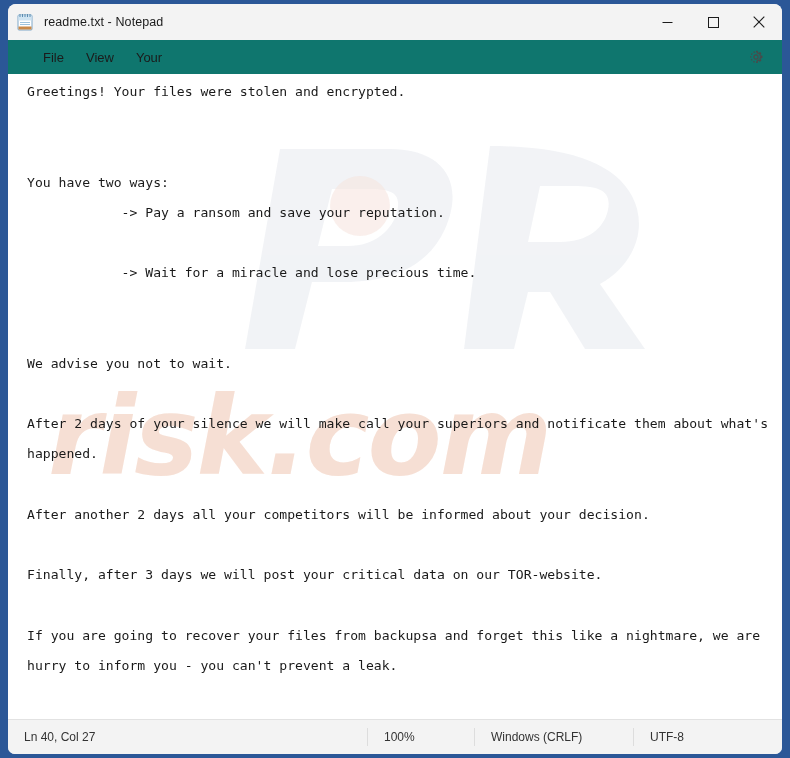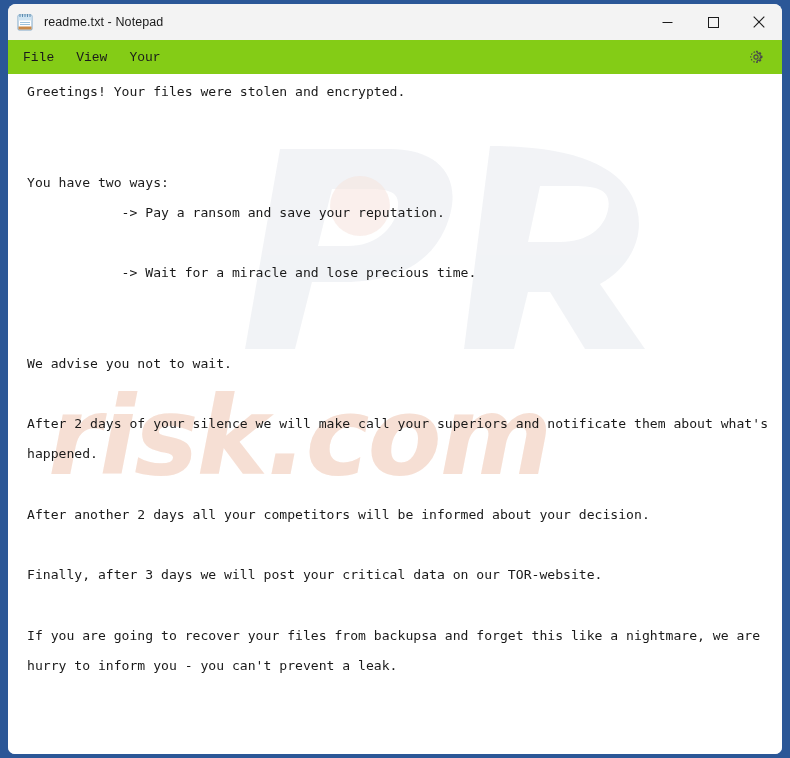--- a/index.html
+++ b/index.html
@@ -75,26 +75,25 @@
     align-items: center;
     justify-content: center;
     cursor: default;
   }
   .wctl svg { display: block; }
 
   
   #menubar {
     height: 34px;
     flex: 0 0 34px;
-    background: #84cc16;
-    display: flex;
-    align-items: center;
-    position: relative;
-    padding-left: 4px;
-    font-family: Liberation Mono, monospace;
+    background: #0f766e;
+    display: flex;
+    align-items: center;
+    position: relative;
+    padding-left: 24px;
   }
   .menu-item {
     font-size: 13px;
     color: #1b1b1b;
     padding: 4px 11px;
     border-radius: 4px;
     cursor: default;
     white-space: nowrap;
   }
   #settings-button {
@@ -310,15 +309,23 @@
 
 You have to download TOR browser.
 
 To contact with us your can use the following link:
 
             http://nevcorps5cvivjf6i2gm4uia  grinctazjlnqr2yiyd.onion/
 
 The cat is out of the bag.</div>
     </div>
 
+    <div id="statusbar">
+      <div id="status-left">Ln 40, Col 27</div>
+      <div id="status-right">
+        <div class="status-cell" id="cell-zoom">100%</div>
+        <div class="status-cell" id="cell-eol">Windows (CRLF)</div>
+        <div class="status-cell" id="cell-enc">UTF-8</div>
+      </div>
+    </div>
 
   </div>
 </div>
 
 </body></html>

